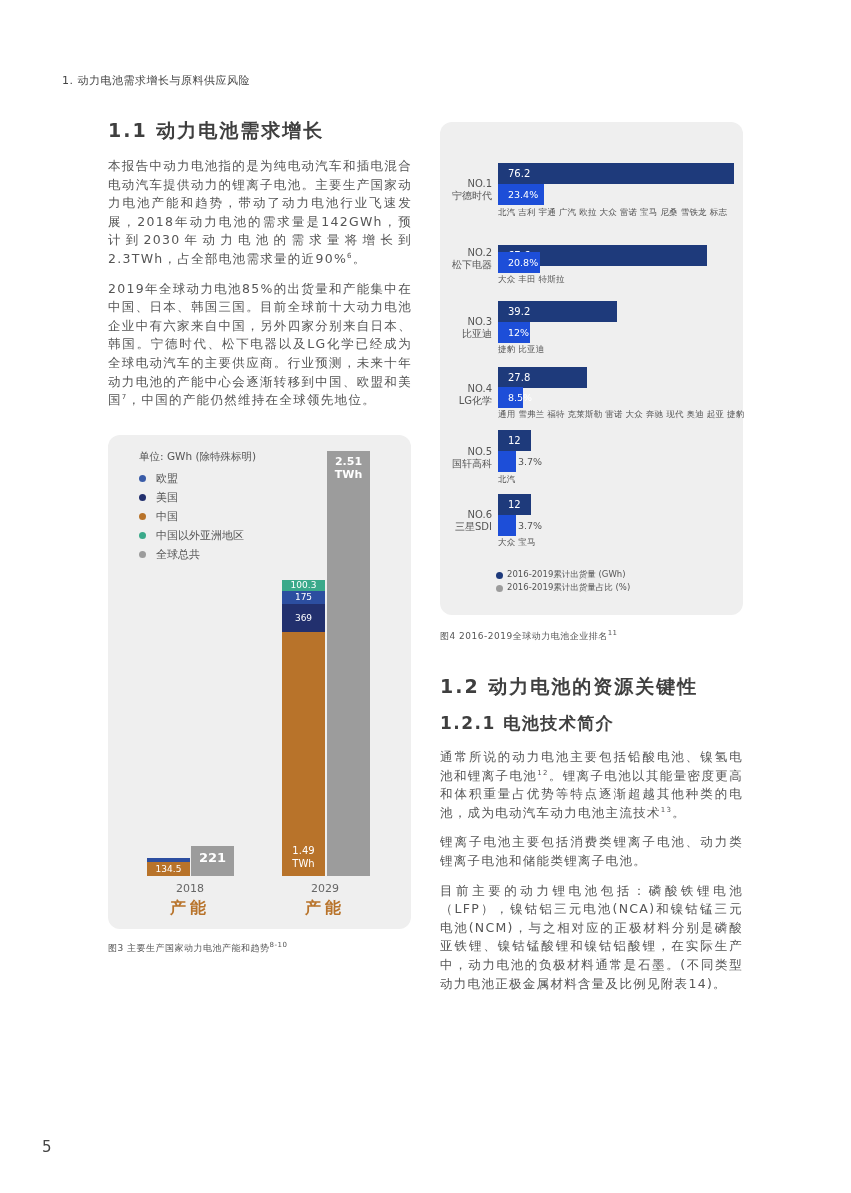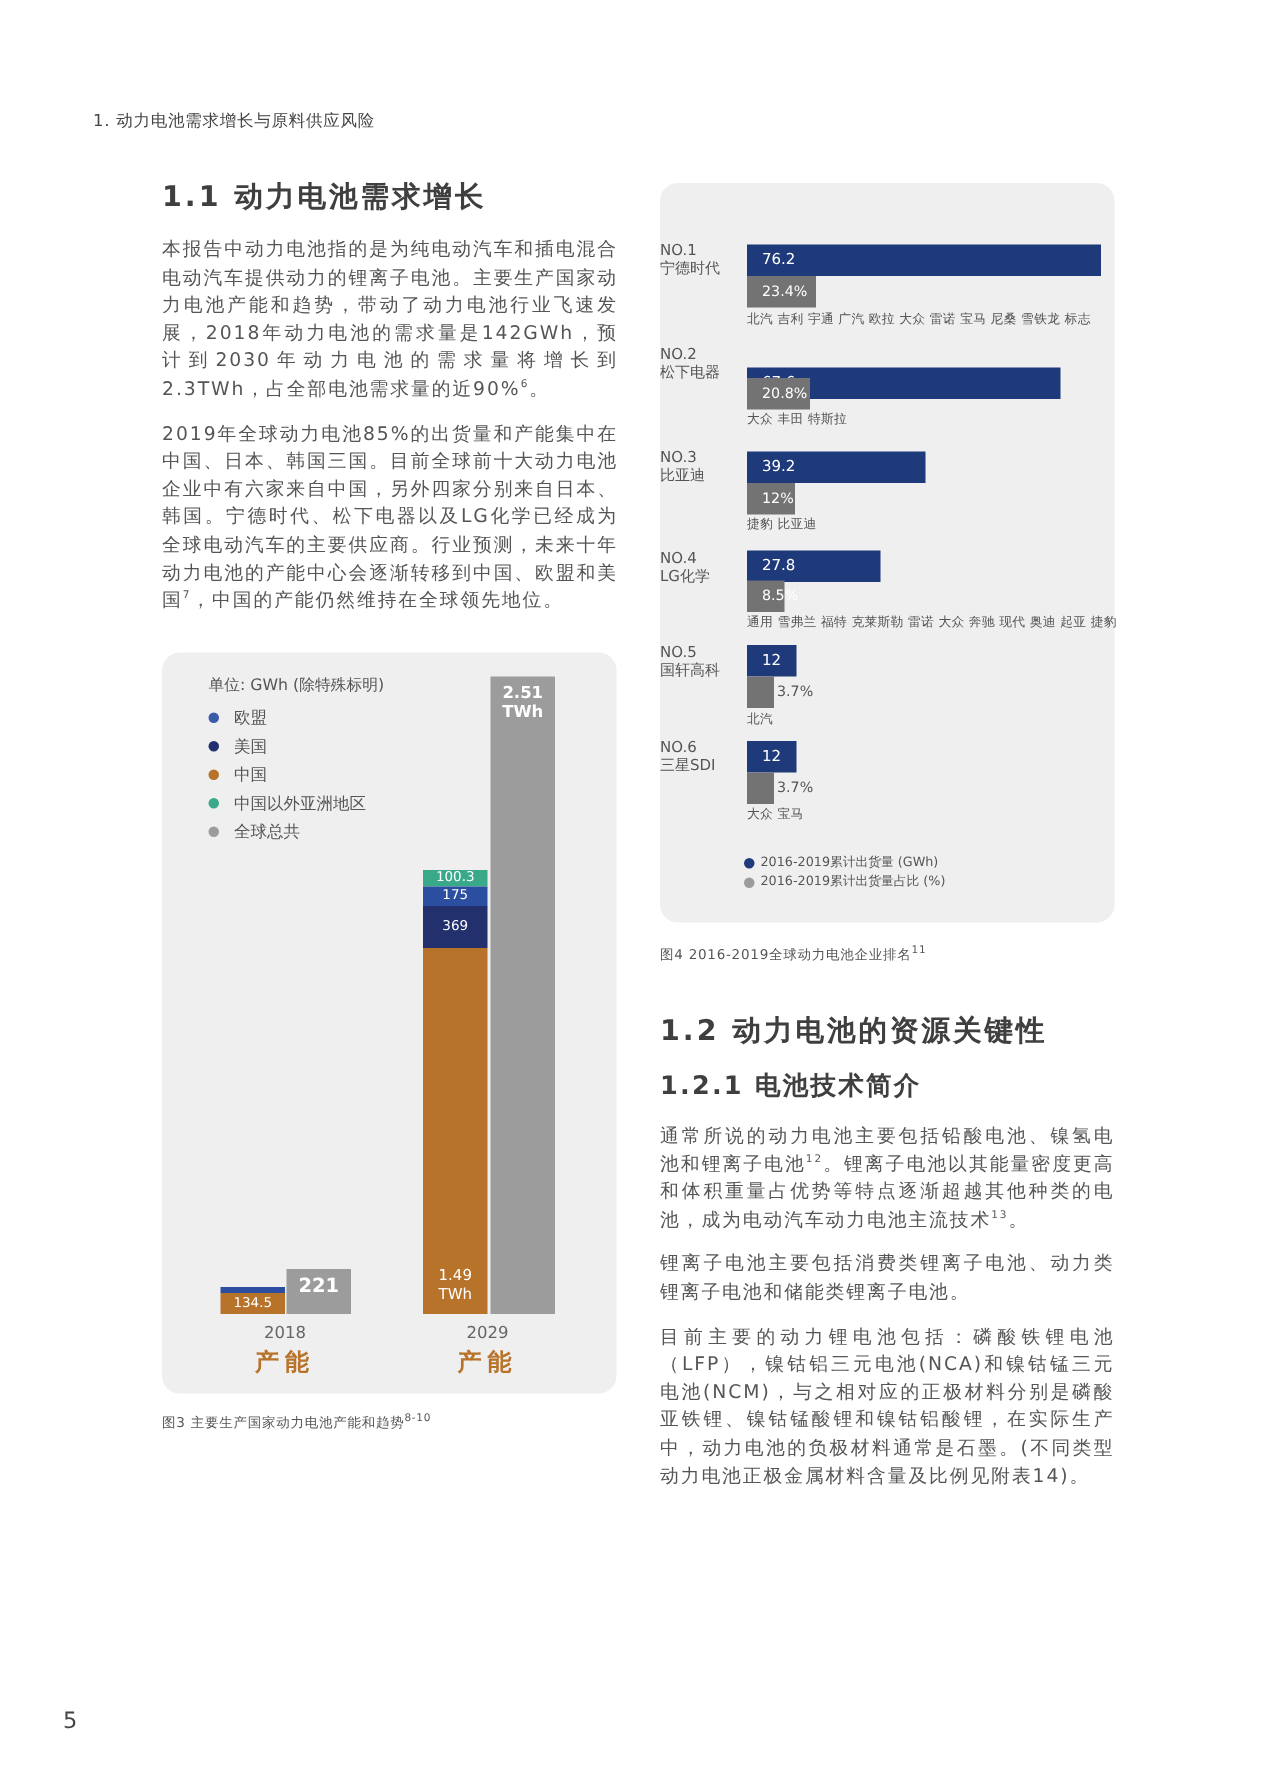--- a/index.html
+++ b/index.html
@@ -12,23 +12,23 @@
   sup{font-size:7px;vertical-align:super;line-height:0;}
   .panel{background:#efefef;border-radius:12px;}
   .caption{font-size:9px;color:#555;letter-spacing:0.5px;}
   
   .legend-item{font-size:11px;color:#555;height:19px;display:flex;align-items:center;}
   .dot{width:7px;height:7px;border-radius:50%;display:inline-block;margin-right:10px;}
   .bar{position:absolute;color:#fff;font-size:10px;text-align:center;box-sizing:border-box;}
   .xyear{font-size:11px;color:#666;text-align:center;width:80px;}
   .xcap{font-size:16px;font-weight:bold;color:#b8732a;text-align:center;width:80px;letter-spacing:4px;}
   
-  .rank{position:absolute;left:440px;width:52px;font-size:10px;line-height:12px;color:#555;}
+  .rank{position:absolute;left:440px;width:52px;text-align:right;font-size:10px;line-height:12px;color:#555;margin-top:16px;}
   .hbar{position:absolute;left:498px;height:21px;background:#1e3a7b;color:#fff;font-size:10px;line-height:21px;padding-left:10px;box-sizing:border-box;}
-  .gbar{position:absolute;left:498px;height:21px;background:#737373;color:#fff;font-size:9.5px;line-height:21px;padding-left:10px;box-sizing:border-box;}
+  .gbar{position:absolute;left:498px;height:21px;background:#1d4ed8;color:#fff;font-size:9.5px;line-height:21px;padding-left:10px;box-sizing:border-box;}
   .gval{position:absolute;font-size:9.5px;color:#555;line-height:21px;}
   .cust{position:absolute;left:498px;font-size:8.5px;color:#555;white-space:nowrap;letter-spacing:0.2px;}
   .rlegend{position:absolute;left:496px;font-size:8.5px;color:#555;display:flex;align-items:center;}
   .rlegend .dot{width:7px;height:7px;margin-right:4px;}
   .h2{font-size:17px;font-weight:bold;color:#3f3f3f;letter-spacing:1.5px;}
   .pagenum{left:42px;top:1138px;font-size:15px;color:#444;}
 </style>
 </head>
 <body>
 

